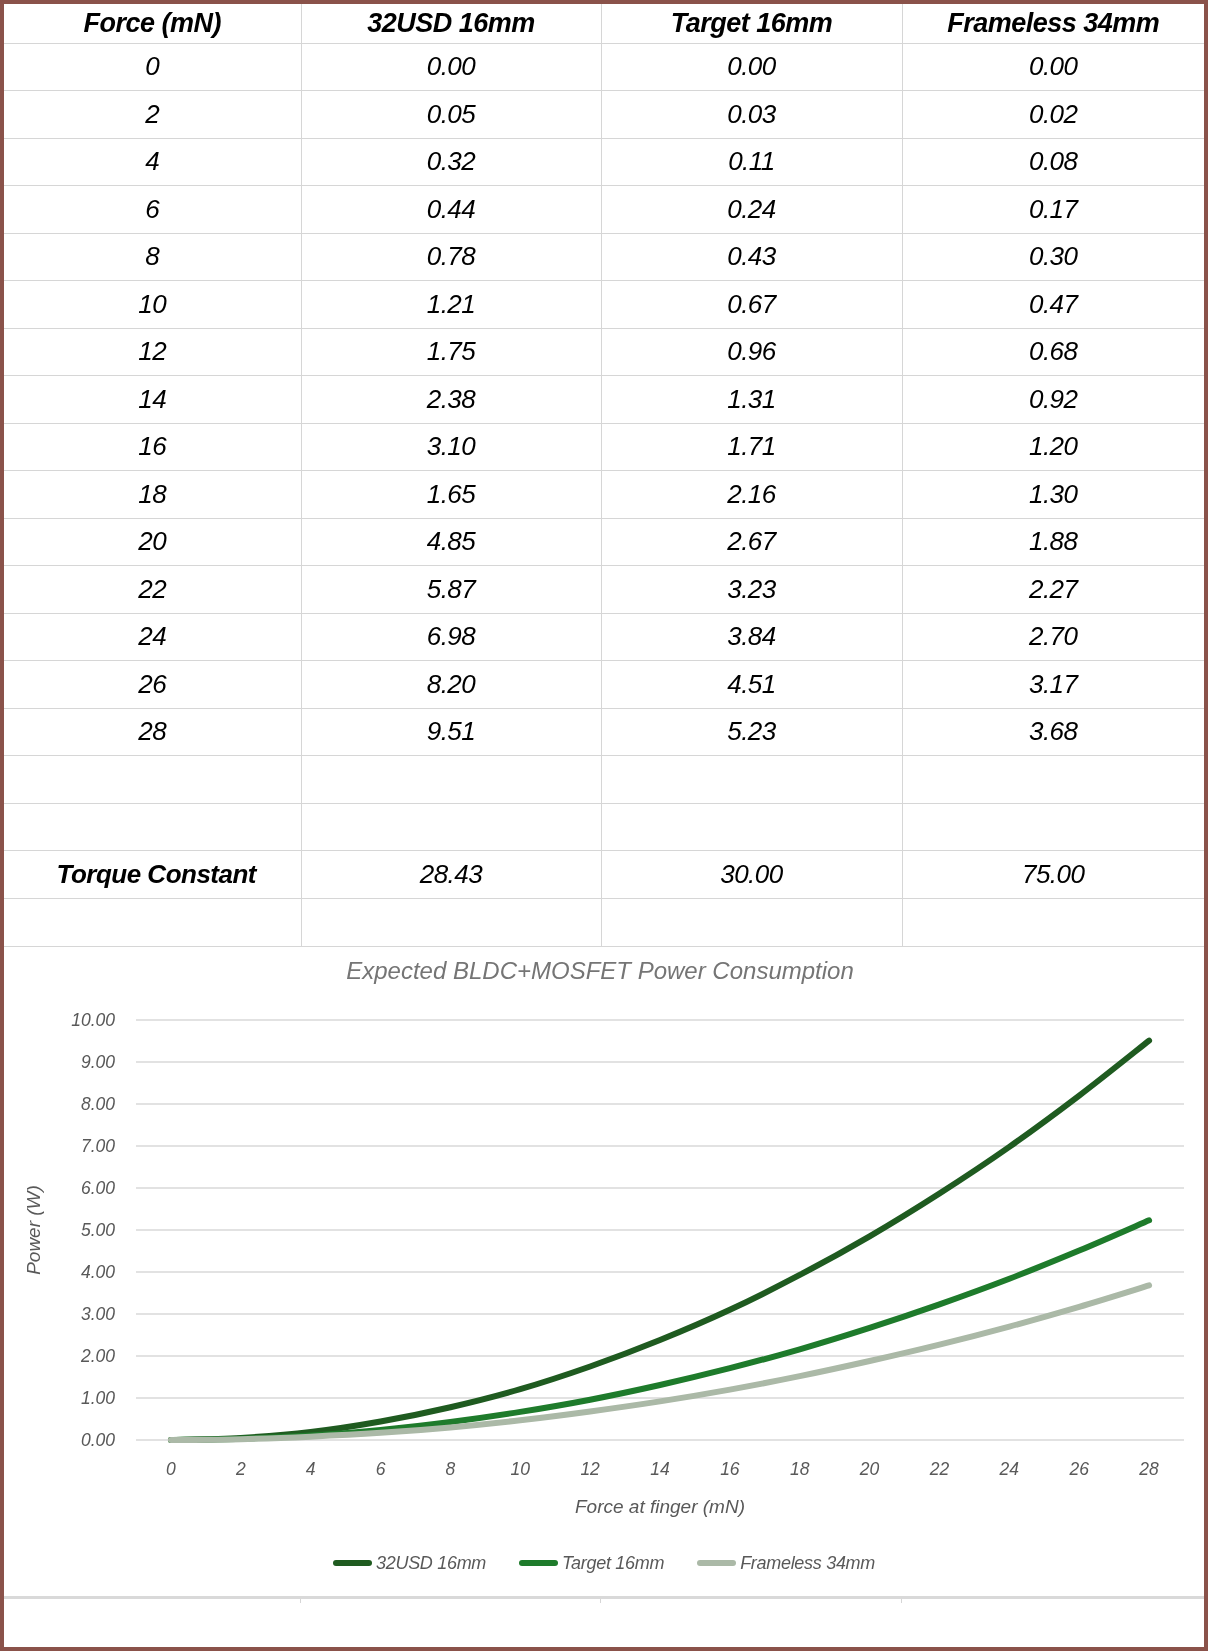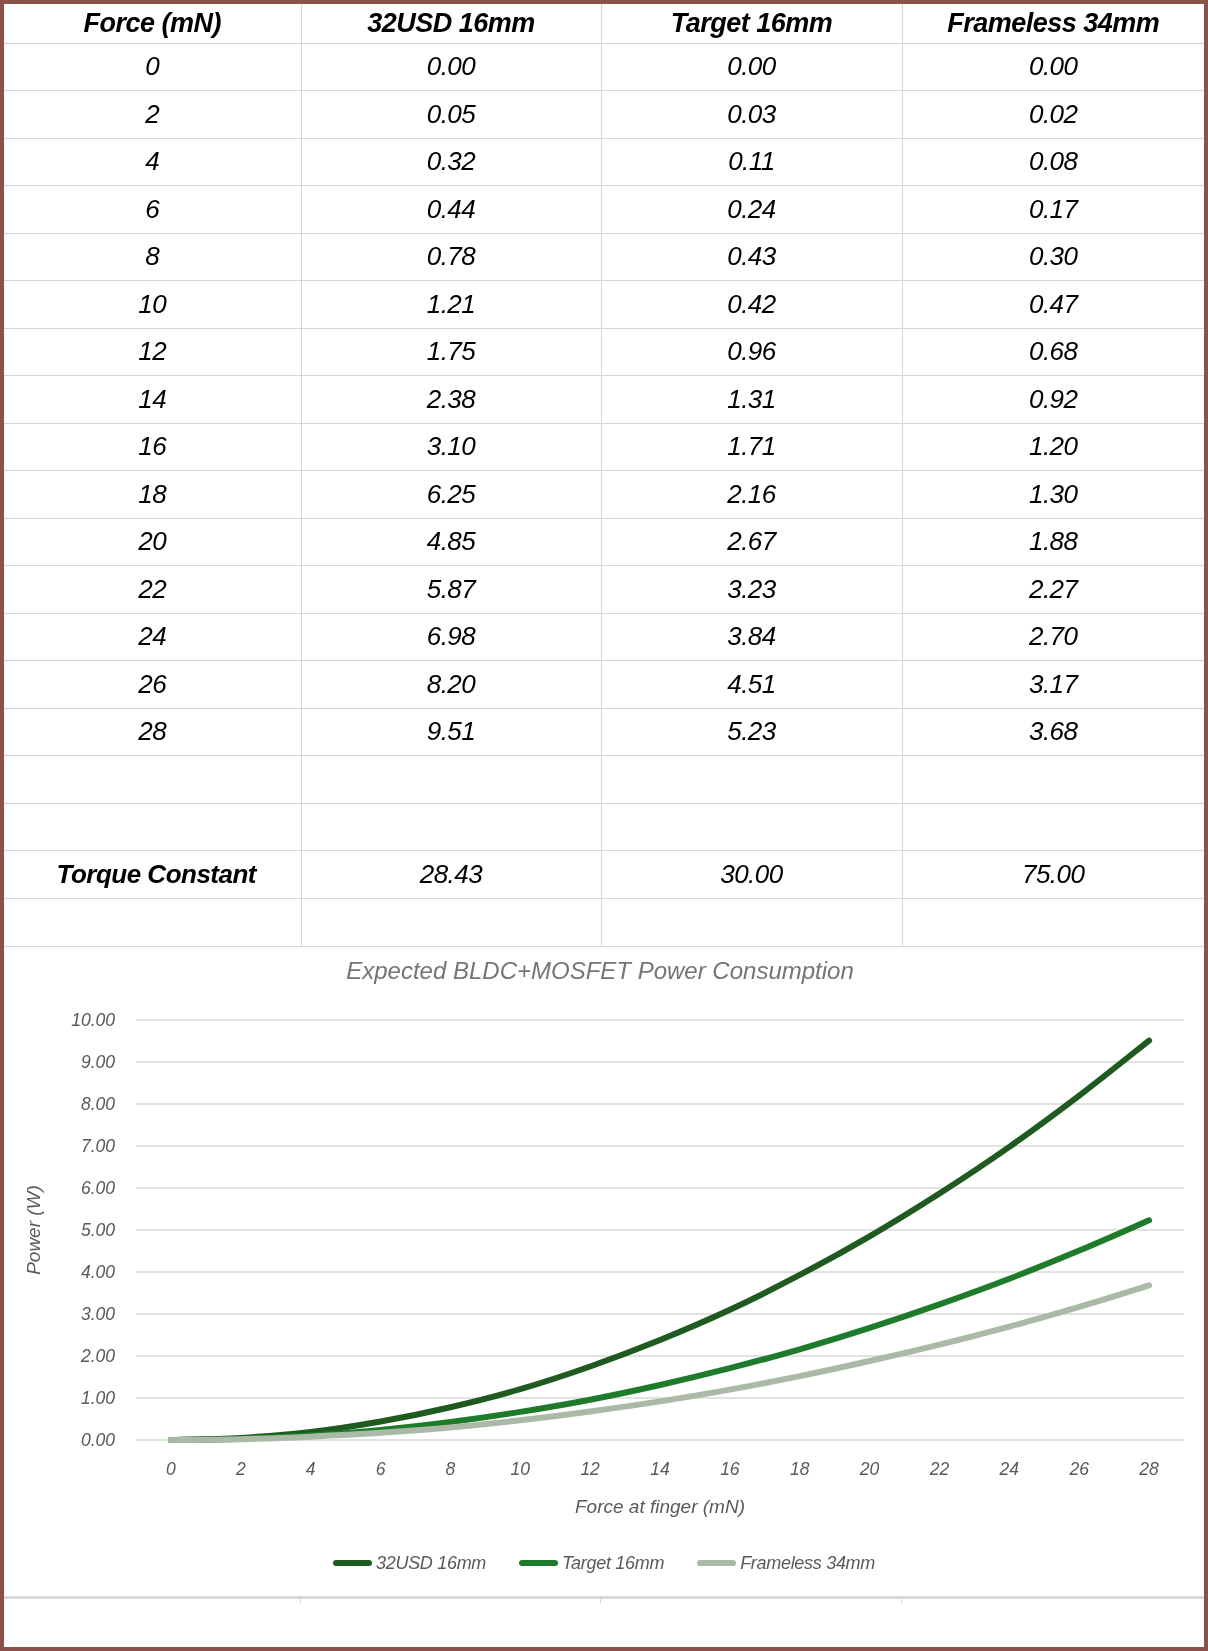--- a/index.html
+++ b/index.html
@@ -124,21 +124,21 @@
         </tr>
         <tr>
           <td>8</td>
           <td>0.78</td>
           <td>0.43</td>
           <td>0.30</td>
         </tr>
         <tr>
           <td>10</td>
           <td>1.21</td>
-          <td>0.42</td>
+          <td>0.67</td>
           <td>0.47</td>
         </tr>
         <tr>
           <td>12</td>
           <td>1.75</td>
           <td>0.96</td>
           <td>0.68</td>
         </tr>
         <tr>
           <td>14</td>
@@ -147,21 +147,21 @@
           <td>0.92</td>
         </tr>
         <tr>
           <td>16</td>
           <td>3.10</td>
           <td>1.71</td>
           <td>1.20</td>
         </tr>
         <tr>
           <td>18</td>
-          <td>6.25</td>
+          <td>1.65</td>
           <td>2.16</td>
           <td>1.30</td>
         </tr>
         <tr>
           <td>20</td>
           <td>4.85</td>
           <td>2.67</td>
           <td>1.88</td>
         </tr>
         <tr>

